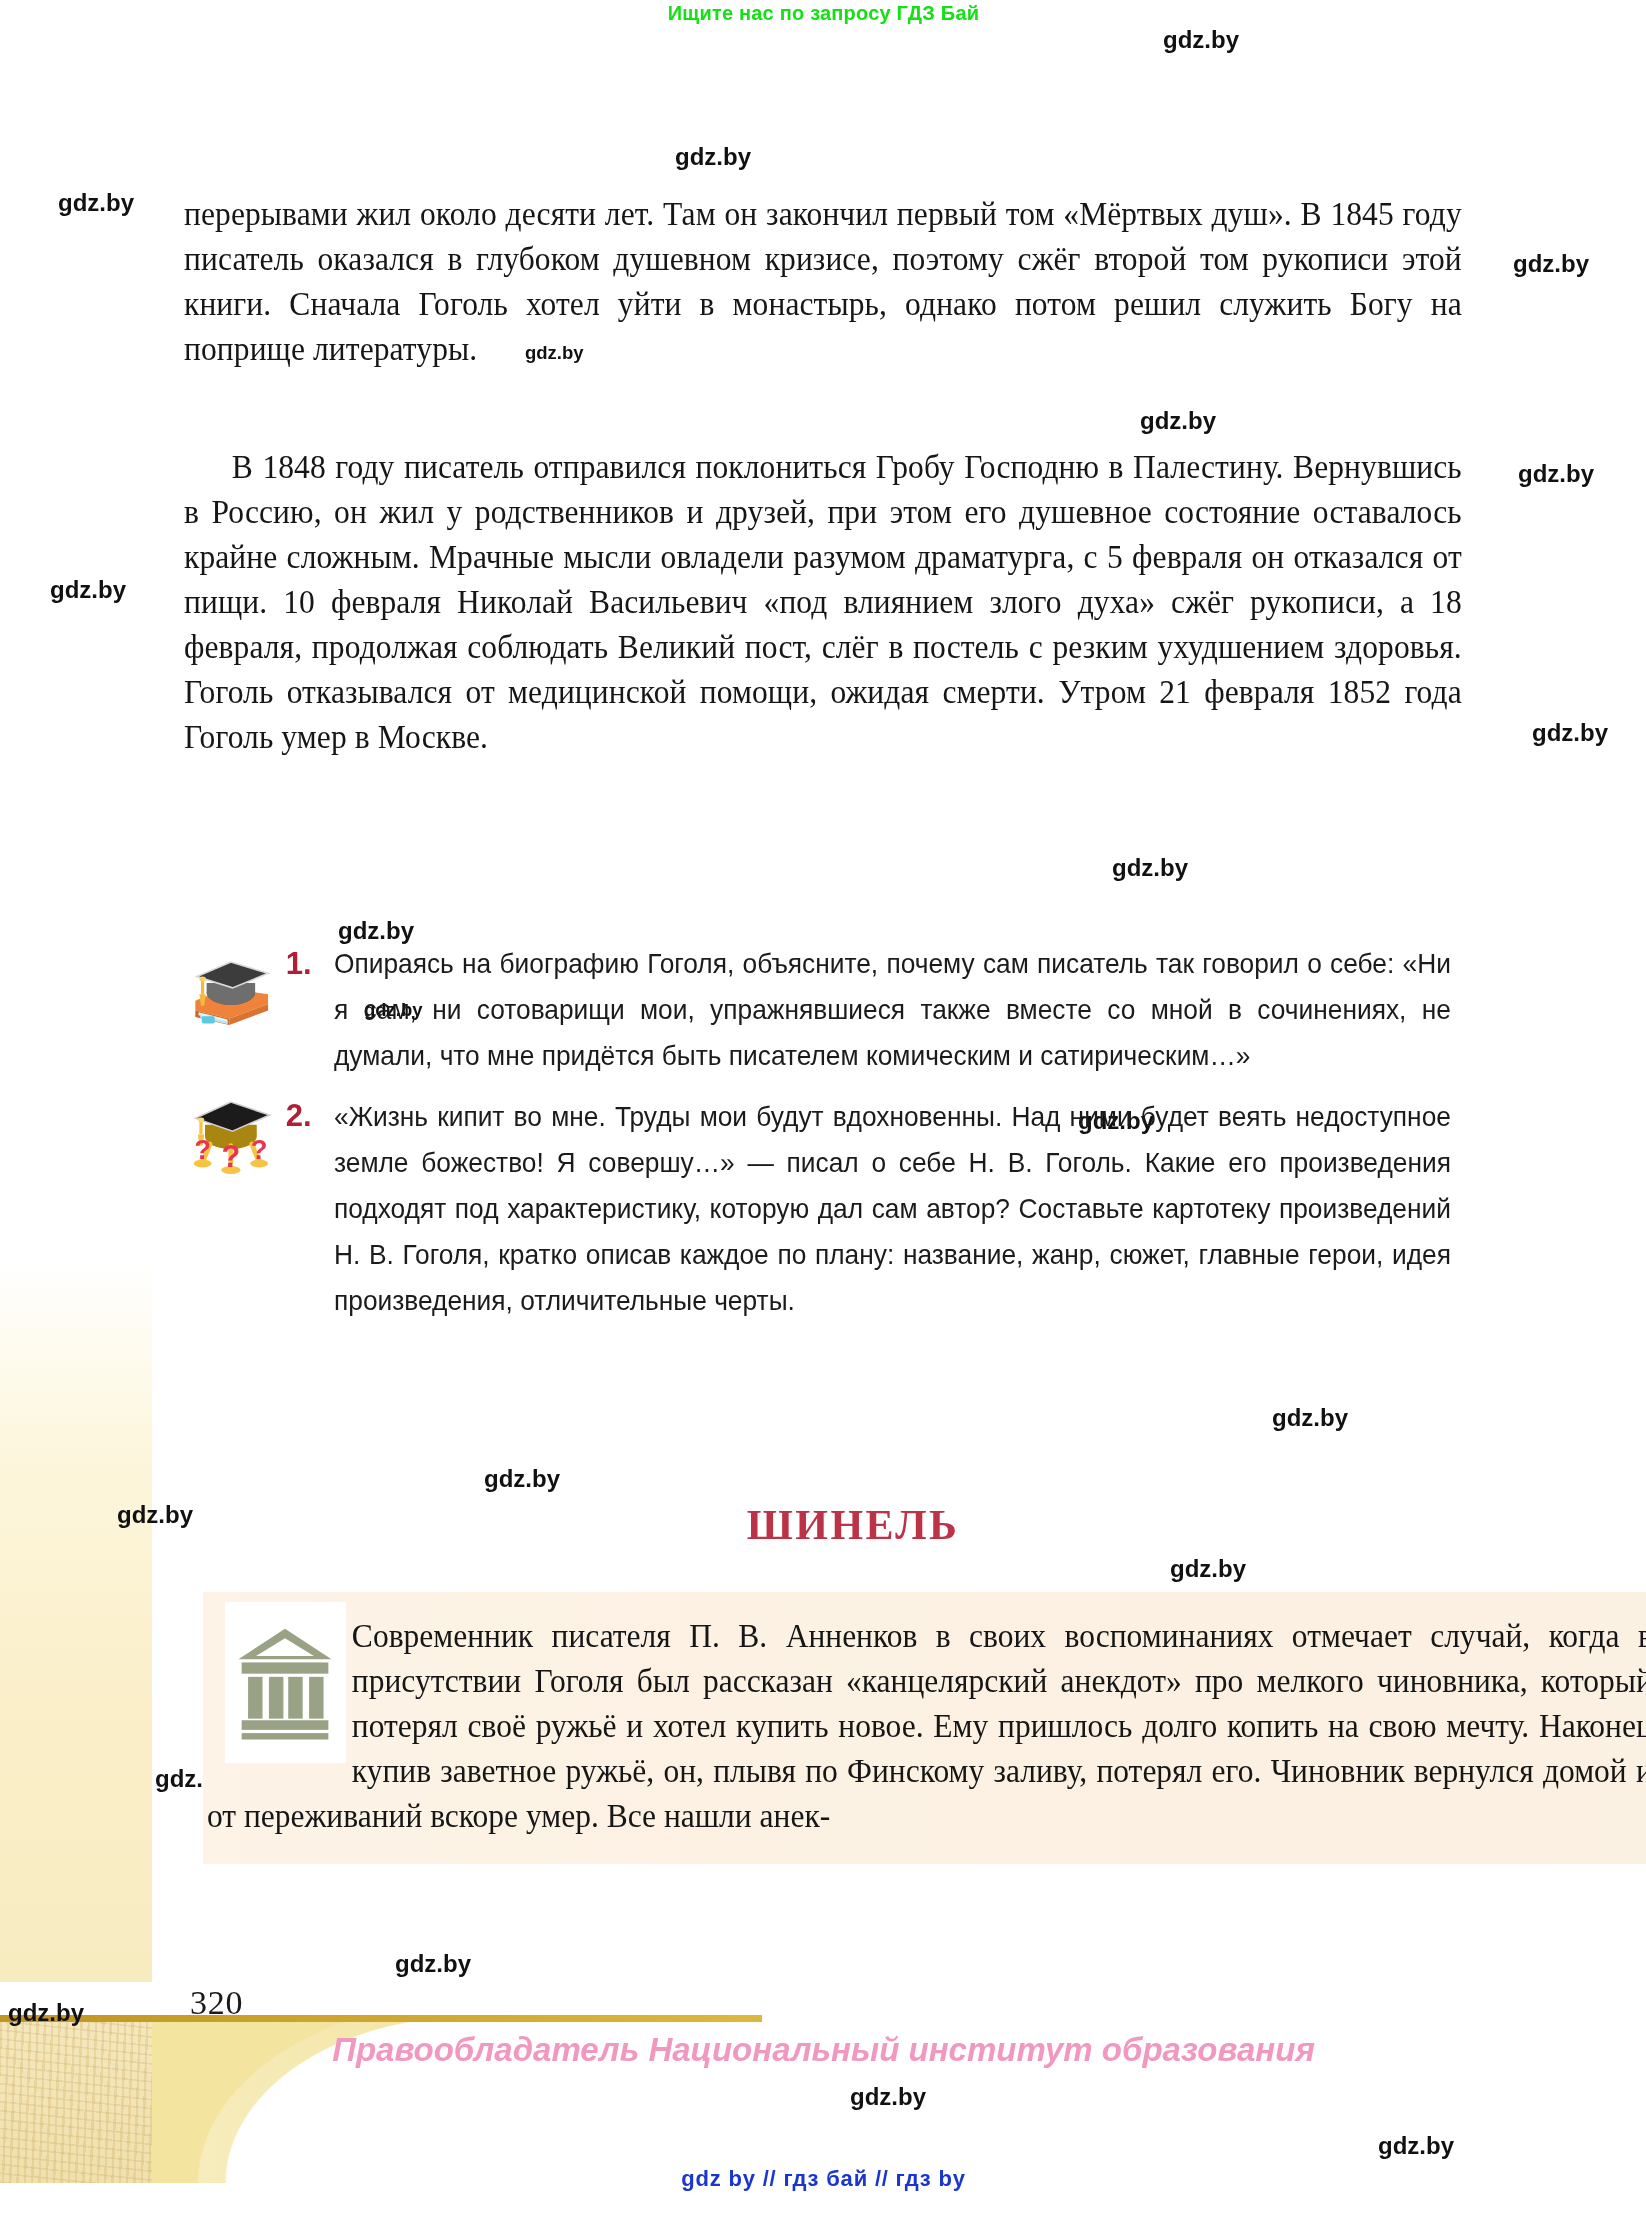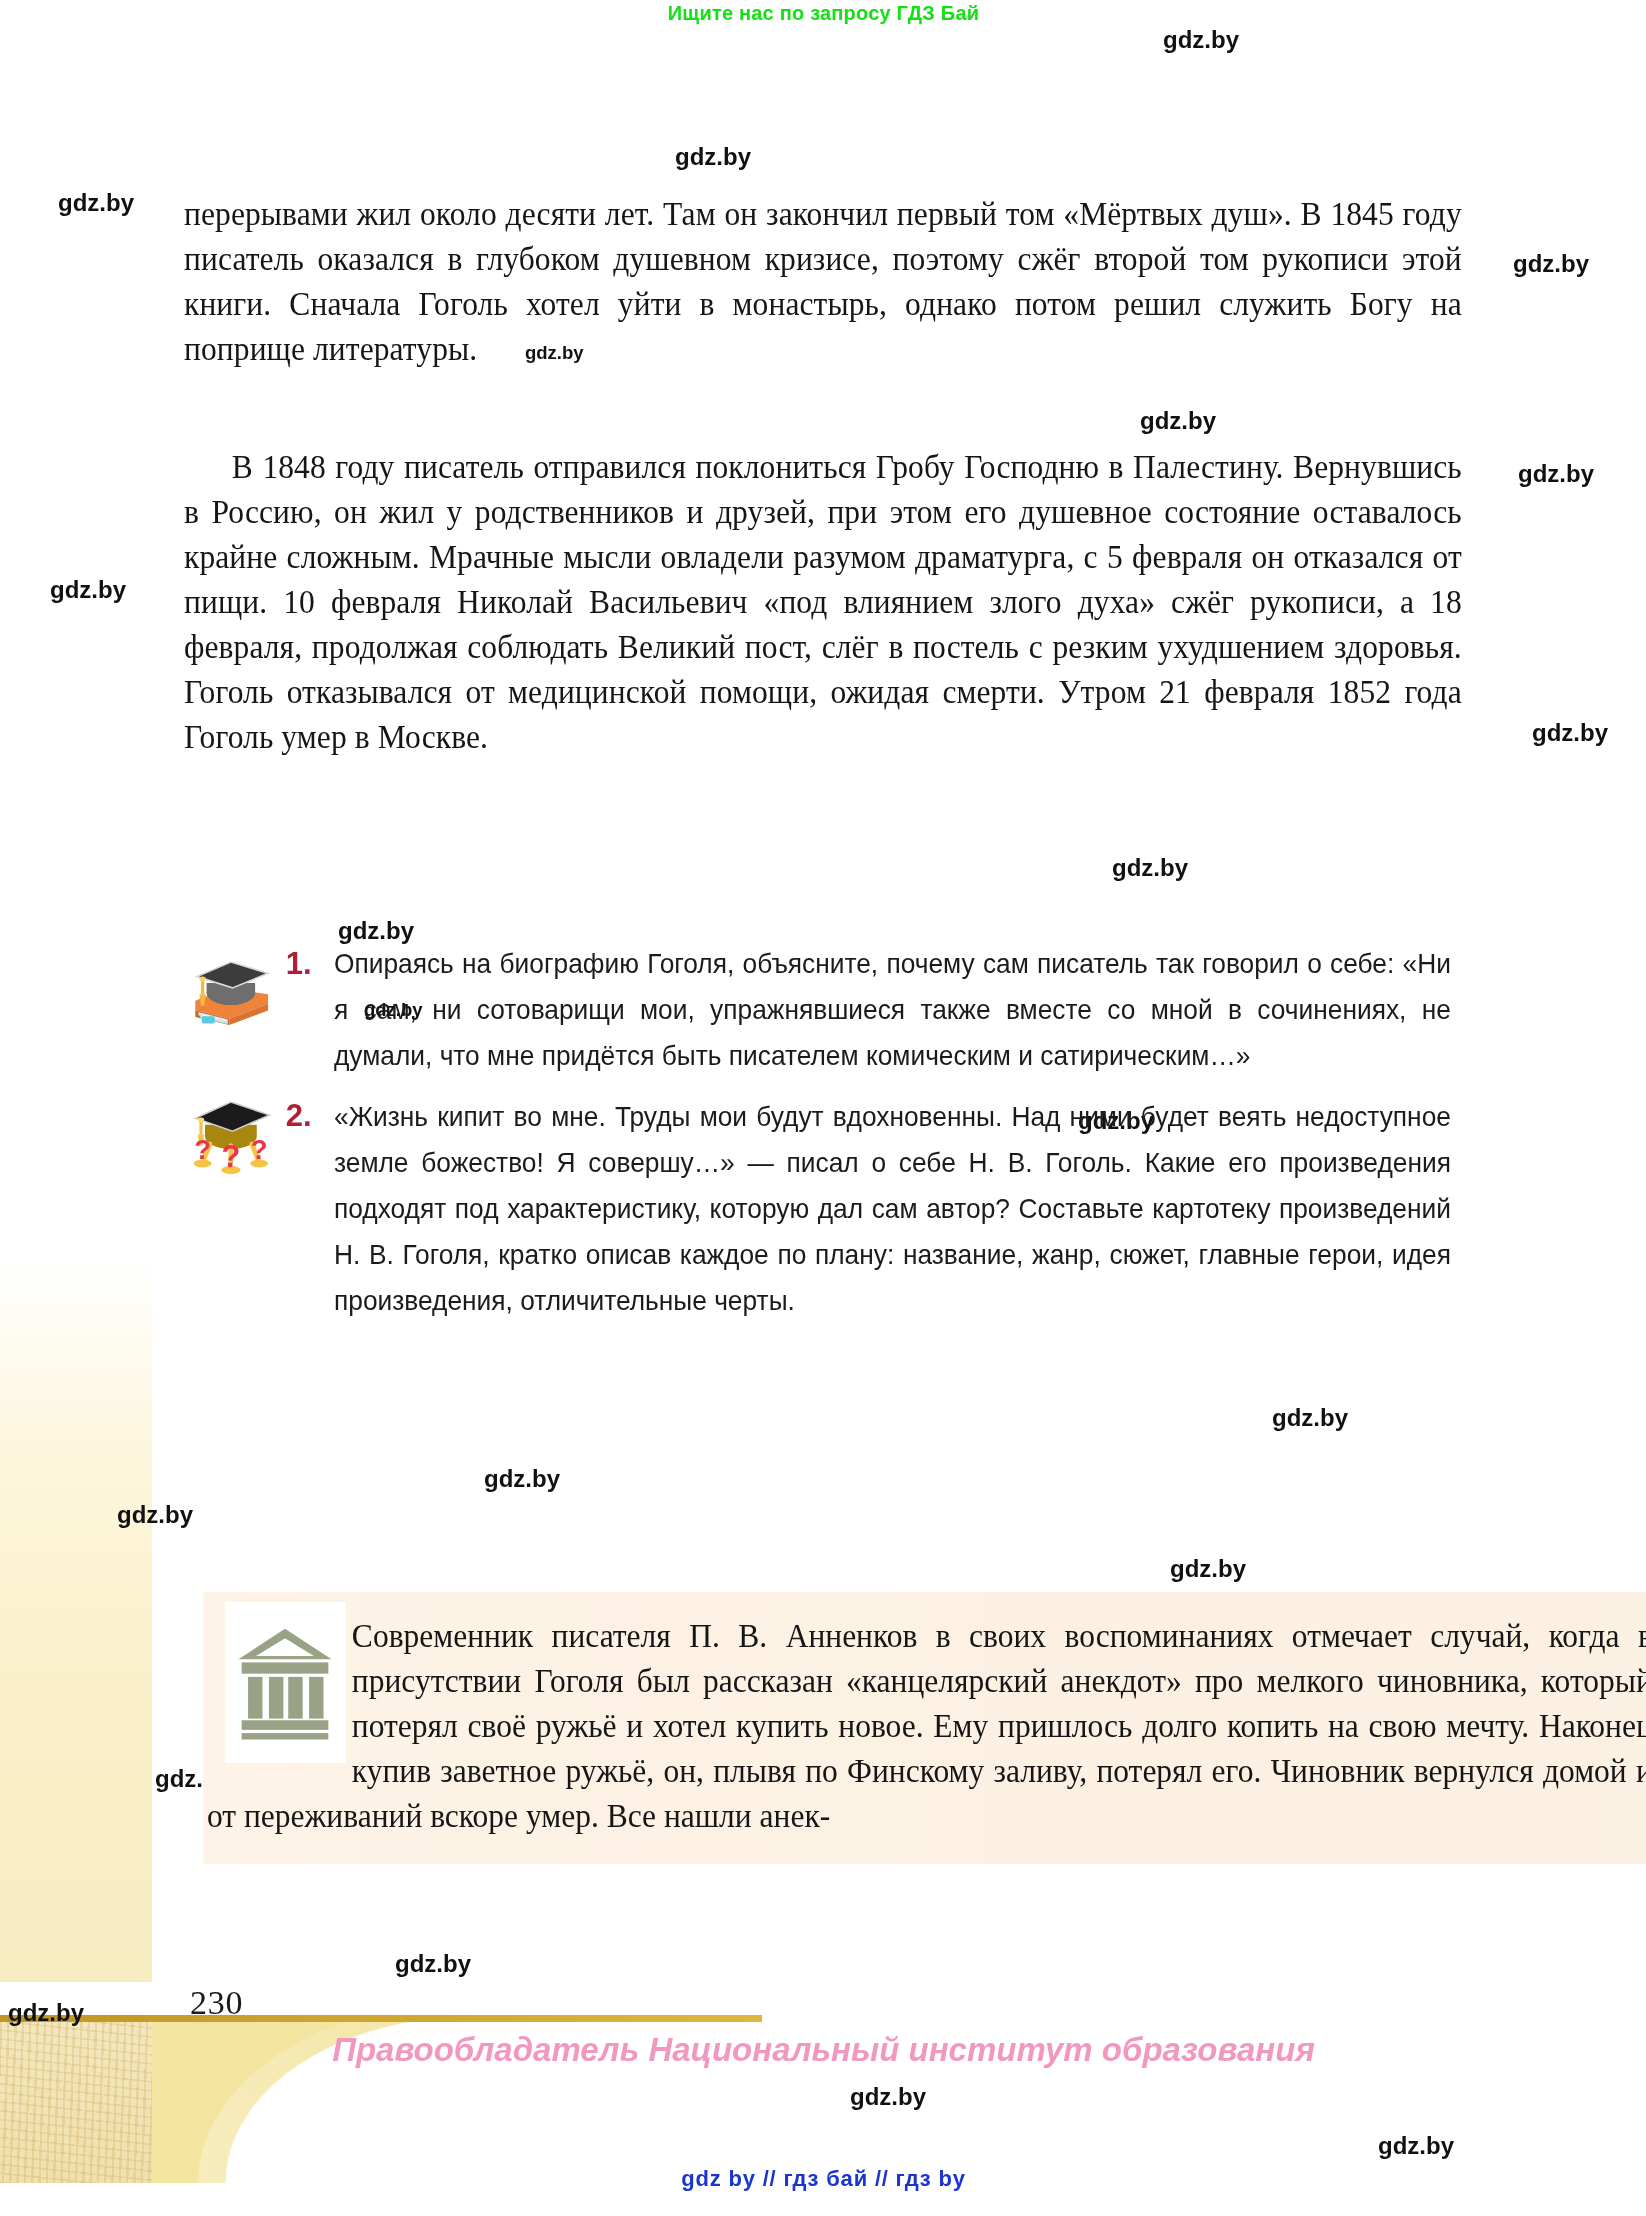--- a/index.html
+++ b/index.html
@@ -242,20 +242,21 @@
           <text x="58" y="90" font-family="Liberation Sans, sans-serif" font-size="38" font-weight="bold" fill="#e8354e" text-anchor="middle">?</text>
           <text x="93" y="80" font-family="Liberation Sans, sans-serif" font-size="34" font-weight="bold" fill="#e8354e" text-anchor="middle">?</text>
         </svg>
       </div>
       <div class="ex-num">2.</div>
       <div class="ex-text">«Жизнь кипит во мне. Труды мои будут вдохновенны. Над ними будет веять недоступное земле божество! Я совершу…» — писал о себе Н. В. Гоголь. Какие его произведения подходят под характеристику, которую дал сам автор? Составьте картотеку произведений Н. В. Гоголя, кратко описав каждое по плану: название, жанр, сюжет, главные герои, идея произведения, отличительные черты.</div>
     </div>
 
   </div>
 
+  <div id="section-title">ШИНЕЛЬ</div>
 
   <div id="info-box">
     <div id="info-icon">
       <svg width="106" height="121" viewBox="0 0 132 150">
 
         <path d="M8 46 L66 8 L124 46 Z" fill="#9aa286"></path>
         <path d="M30 42 L66 20 L102 42 Z" fill="#ffffff"></path>
 
         <rect x="12" y="50" width="108" height="14" fill="#9aa286"></rect>
 
@@ -267,18 +268,18 @@
         <rect x="12" y="122" width="108" height="12" fill="#9aa286"></rect>
         <rect x="12" y="138" width="108" height="8" fill="#9aa286"></rect>
       </svg>
     </div>
     <div id="info-text">Современник писателя П. В. Анненков в своих воспоминаниях отмечает случай, когда в присутствии Гоголя был рассказан «канцелярский анекдот» про мелкого чиновника, который потерял своё ружьё и хотел купить новое. Ему пришлось долго копить на свою мечту. Наконец купив заветное ружьё, он, плывя по Финскому заливу, потерял его. Чиновник вернулся домой и от переживаний вскоре умер. Все нашли анек-</div>
     <div style="clear:both"></div>
   </div>
 
 </div>
 
-<div id="page-number">230</div>
+<div id="page-number">320</div>
 
 <div id="copyright-watermark">Правообладатель Национальный институт образования</div>
 
 <div id="promo-footer">gdz by  //  гдз бай  //  гдз by</div>
 
 
 </body></html>

